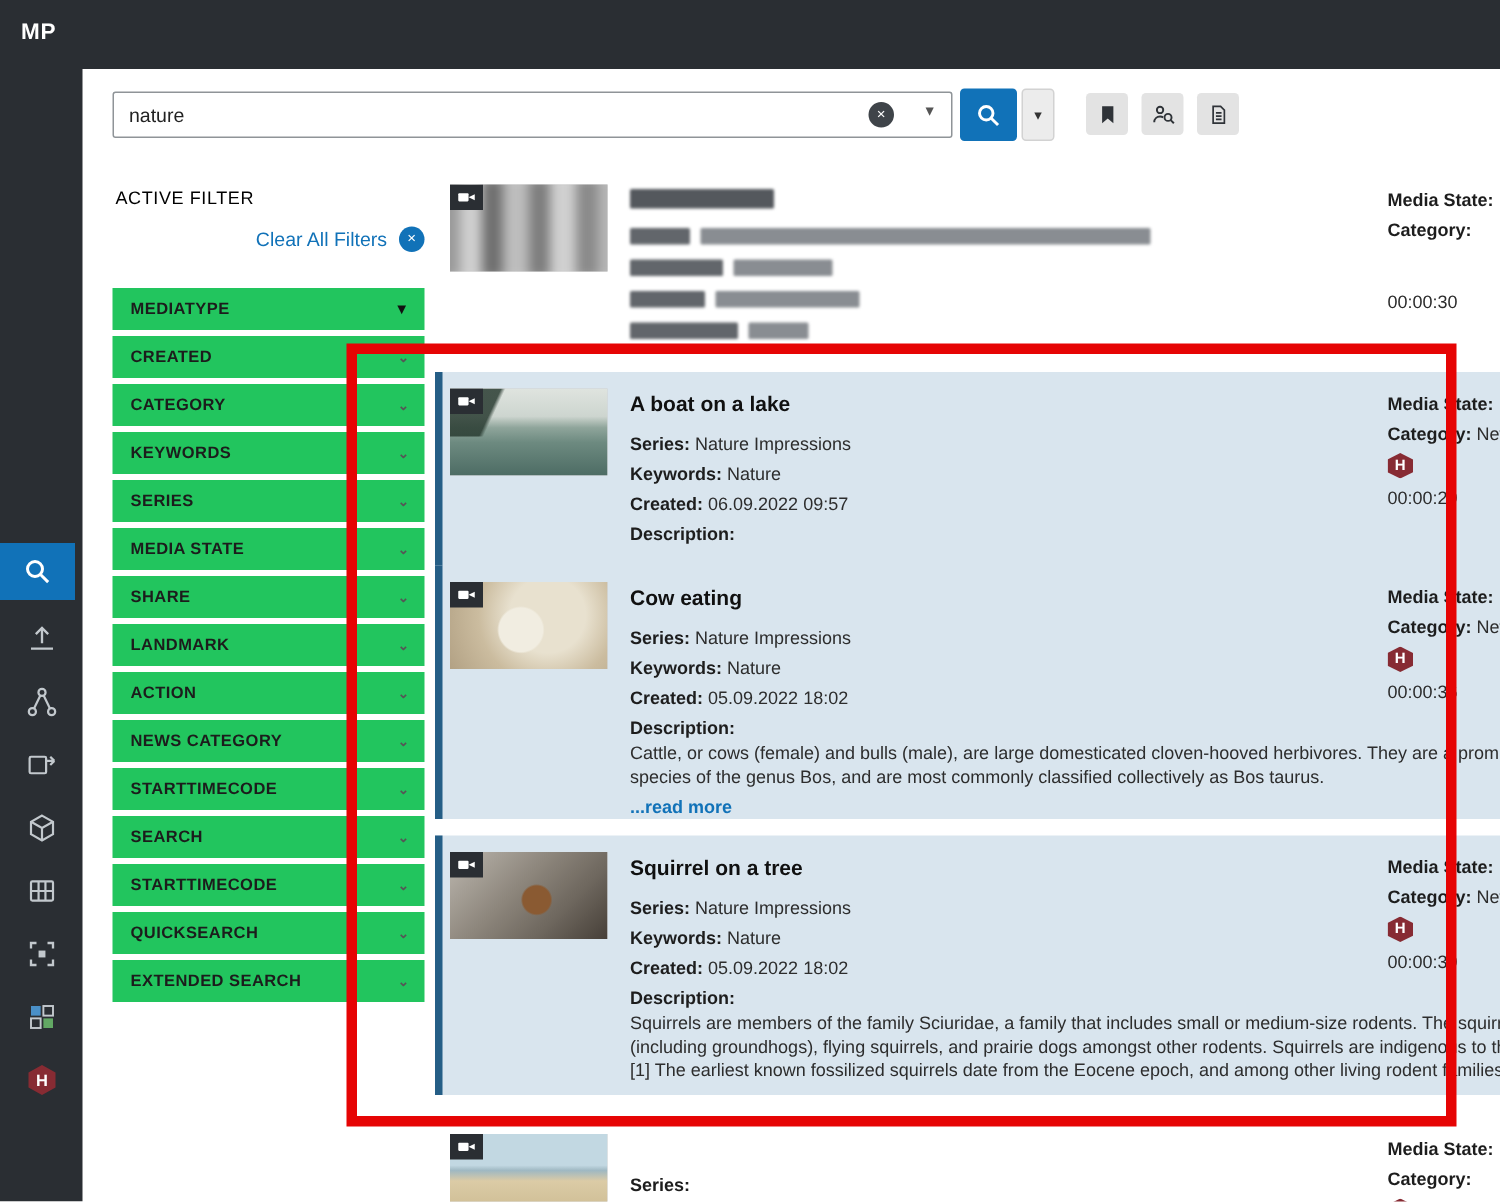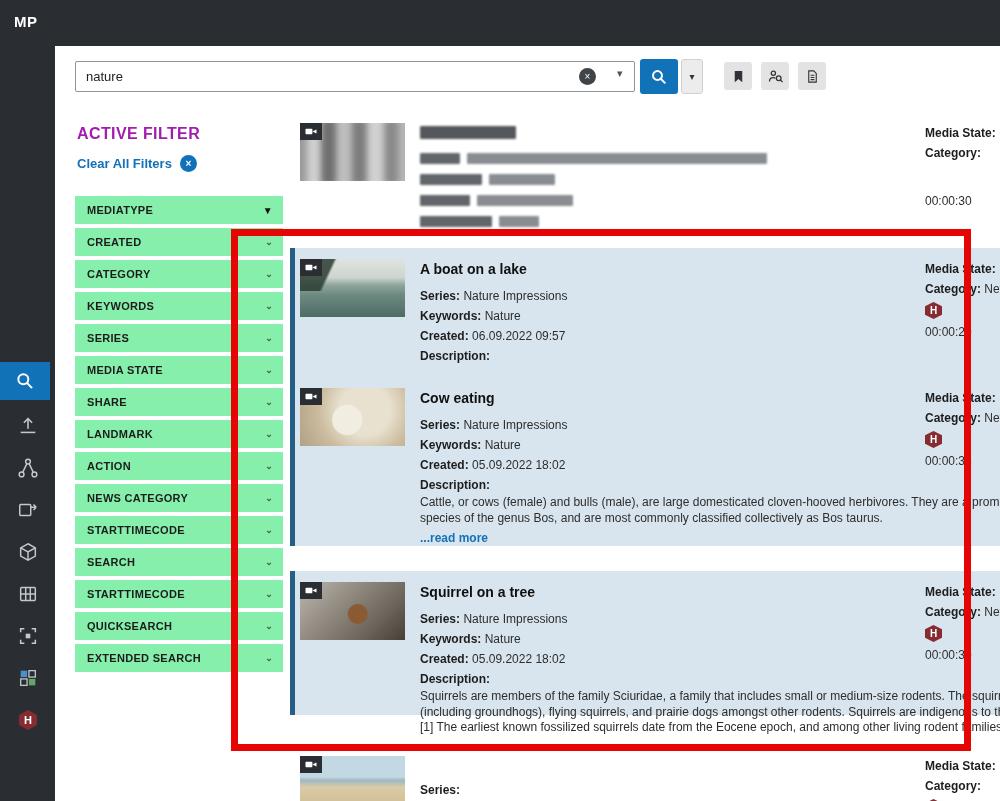--- a/index.html
+++ b/index.html
@@ -30,25 +30,25 @@
   .btn-search { position:absolute; left:640px; top:59px; width:38px; height:35px; background:#1172b8;
     border-radius:3px; display:flex; align-items:center; justify-content:center; z-index:2; cursor:pointer; }
   .btn-search-dd { position:absolute; left:681px; top:59px; width:22px; height:35px; background:#ececec;
     border:1px solid #d2d2d2; border-radius:3px; display:flex; align-items:center; justify-content:center;
     color:#333; font-size:10px; z-index:2; cursor:pointer; }
   .tool-btn { position:absolute; top:62px; width:28px; height:28px; background:#e3e3e3; border-radius:3px;
     display:flex; align-items:center; justify-content:center; z-index:2; cursor:pointer; }
 
   
   .filters { position:absolute; left:75px; top:112px; width:208px; z-index:1; }
-  .f-title { font-size:16px; font-weight:700; color:#a21caf; letter-spacing:.4px; margin:13px 0 12px 2px; }
-  .f-clear { display:flex; align-items:center; gap:8px; color:#1172b8; font-weight:700; font-size:13px; margin:0 0 24px 2px; cursor:pointer; }
+  .f-title { font-size:12px; font-weight:400; color:#000000; letter-spacing:.4px; margin:13px 0 12px 2px; }
+  .f-clear { display:flex; align-items:center; gap:8px; color:#1172b8; font-weight:400; font-size:13px; margin:0 0 24px 2px; cursor:pointer;justify-content:flex-end; }
   .f-clear-x { width:17px; height:17px; border-radius:50%; background:#1172b8; color:#fff; font-size:10px;
     line-height:17px; text-align:center; flex:0 0 auto; }
-  .f-item { height:28px; background:#86efac; margin-bottom:4px; display:flex; align-items:center;
+  .f-item { height:28px; background:#22c55e; margin-bottom:4px; display:flex; align-items:center;
     justify-content:space-between; padding:0 10px 0 12px; font-size:11px; font-weight:700; color:#1c1c1c;
     letter-spacing:.3px; cursor:pointer; }
   .f-caret-big { font-size:10px; color:#111; }
   .f-caret { font-size:9px; color:#555; }
 
   
   .results { position:absolute; left:290px; top:112px; width:710px; height:689px; z-index:1;text-decoration:underline; }
   .row { position:absolute; left:0; width:710px; background:#fff; cursor:pointer; }
   .row.hl { background:#d9e5ee; border-left:5px solid #255e86; }
   .thumb { position:absolute; left:10px; top:11px; width:105px; height:58px; overflow:hidden; background:#ccc; }
@@ -363,21 +363,21 @@
       <div class="read-more">...read more</div>
     </div>
     <div class="rm">
       <div class="line lbl">Media State:</div>
       <div class="line"><span class="lbl">Category:</span> <span>News</span></div>
       <div class="h-badge">H</div>
       <div class="duration">00:00:36</div>
     </div>
   </div>
 
-  <div class="row hl" style="top:459px;height:144px">
+  <div class="row hl" style="top:445px;height:173px">
     <div class="thumb">
       <div class="t-fill t-squirrel"></div>
       <div class="thumb-badge">
         <svg width="14" height="11" viewBox="0 0 20 16">
             <rect x="2" y="4" width="10" height="8" rx="1" fill="#fff"></rect>
             <path d="M12 8l6-3v6l-6-3z" fill="#fff"></path>
           </svg>
       </div>
     </div>
     <div class="info">

